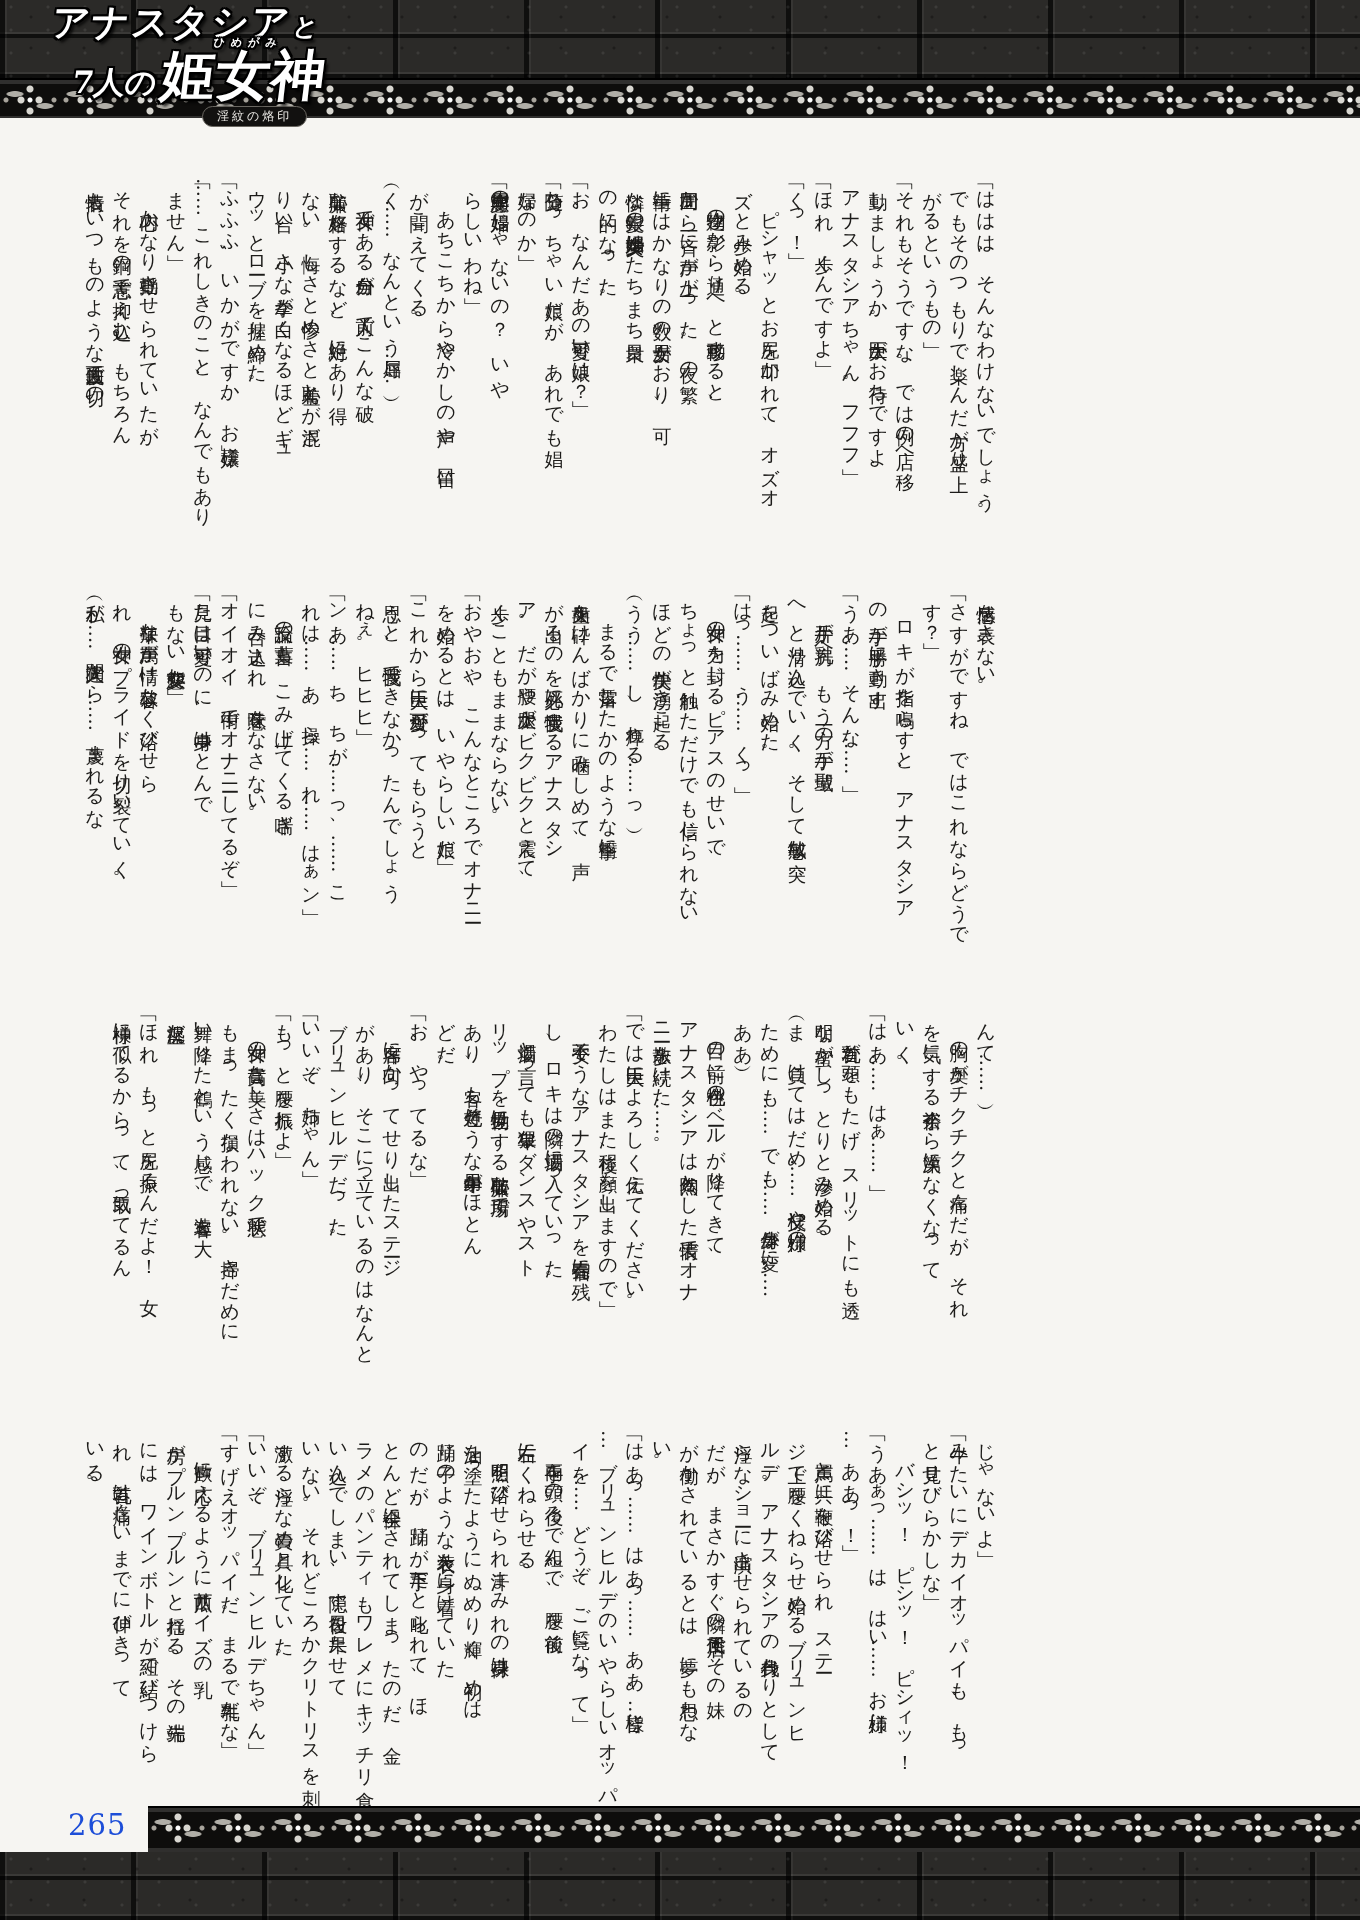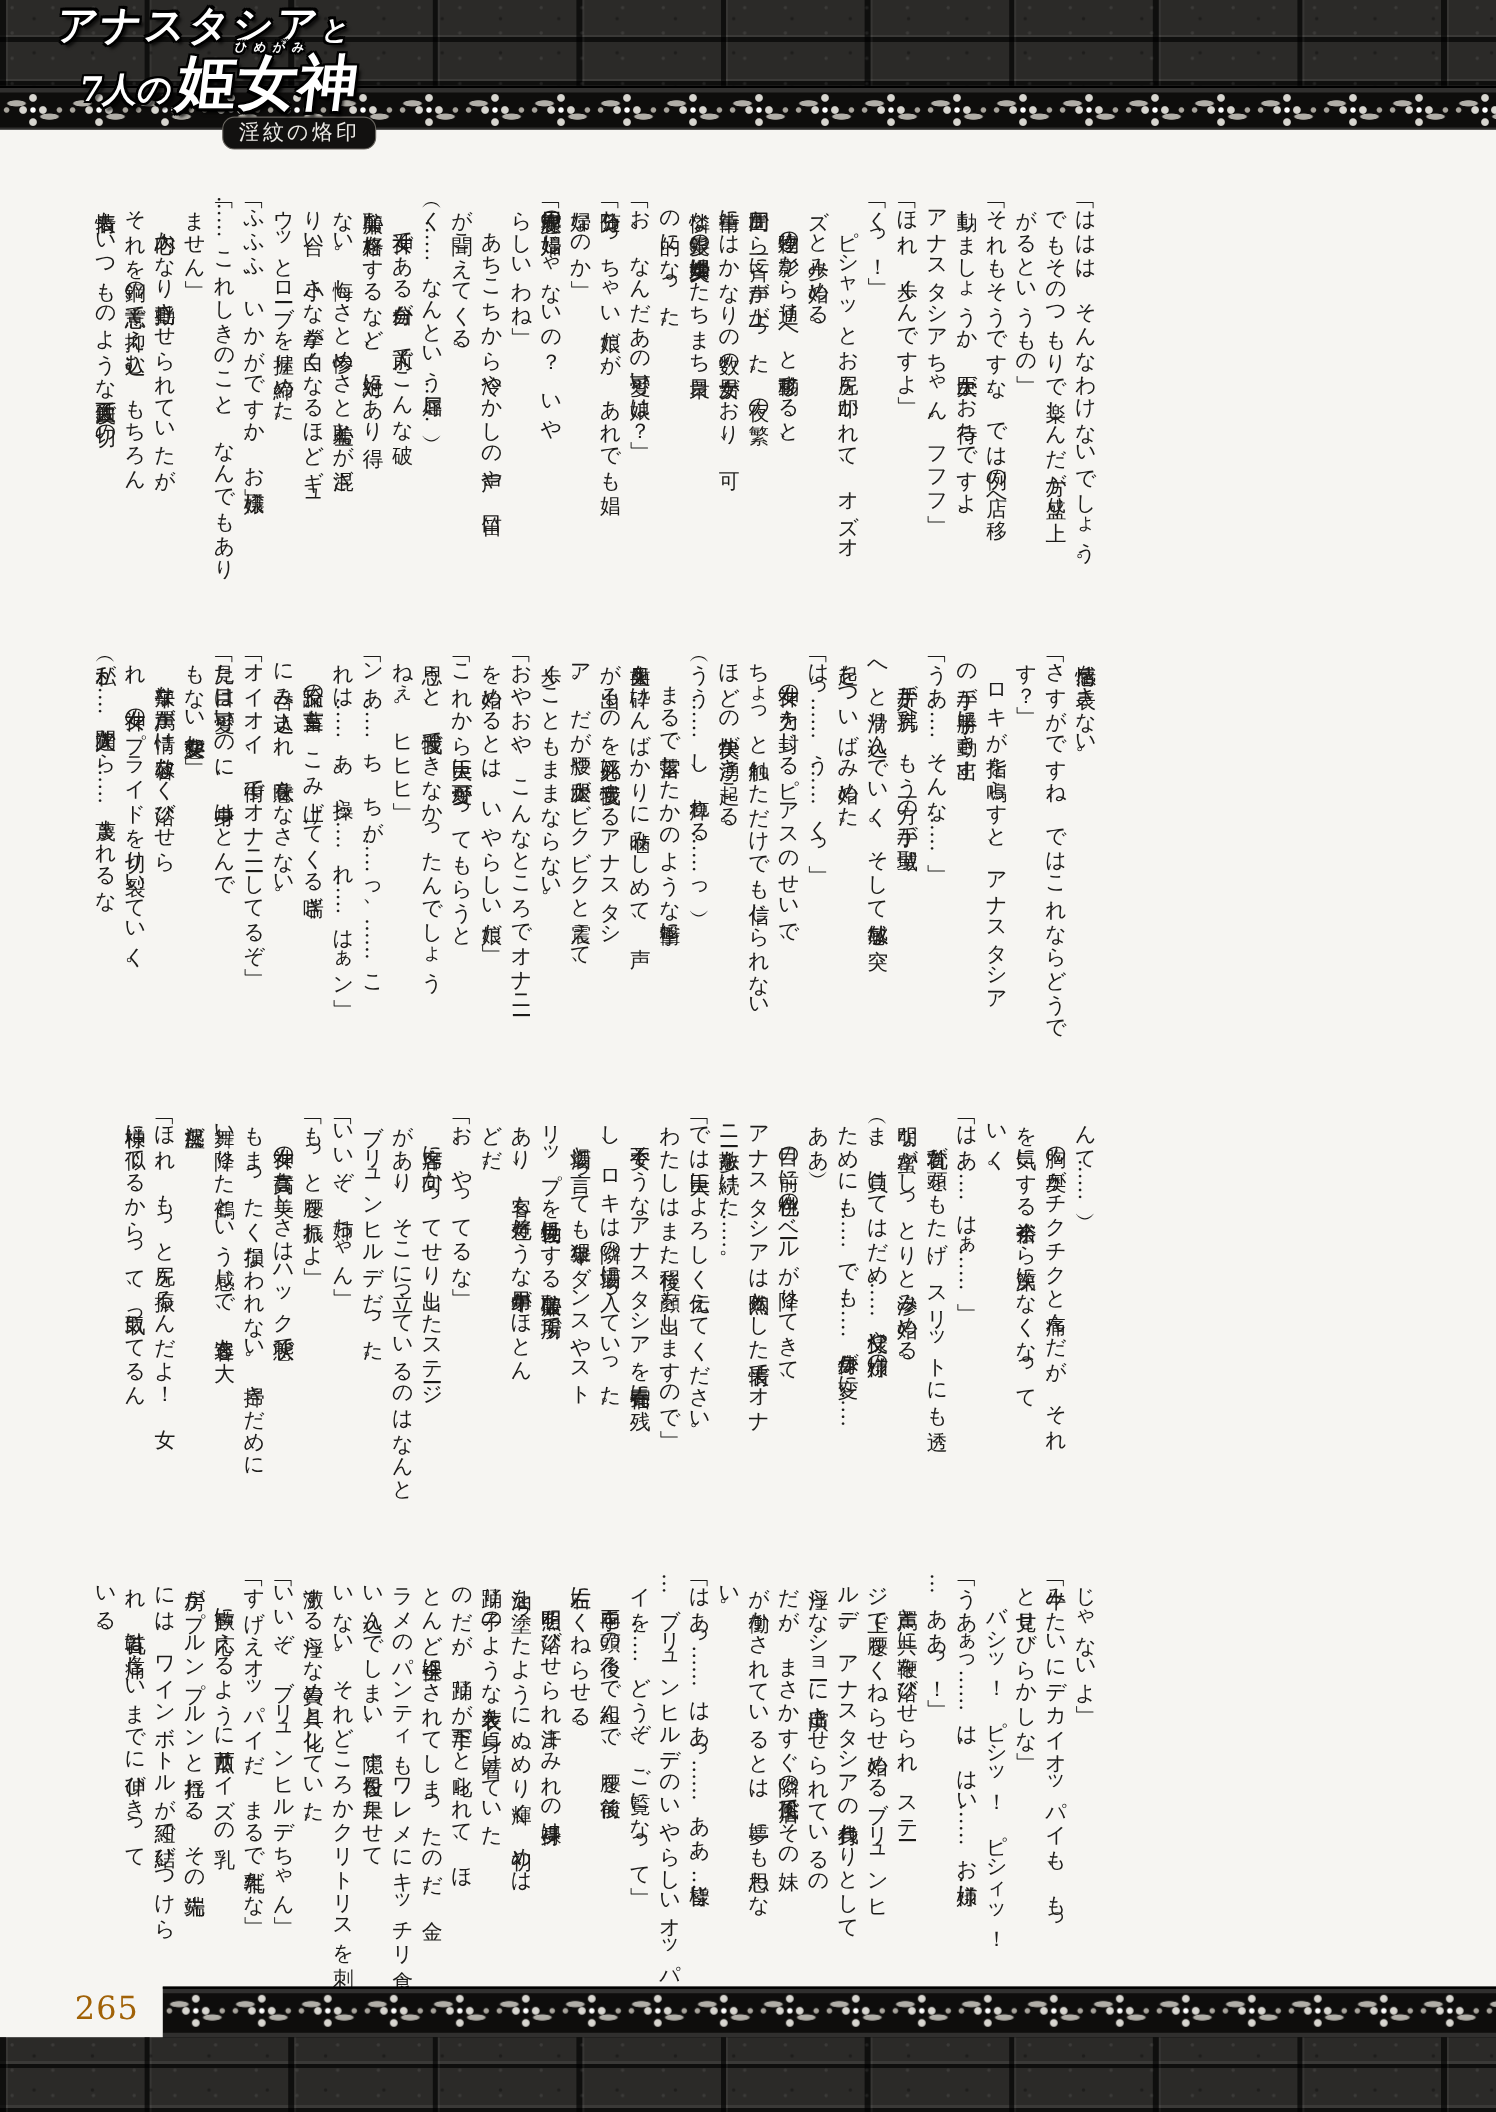--- a/index.html
+++ b/index.html
@@ -49,38 +49,38 @@
   }
   .logo-l1{font-size:37px;letter-spacing:2px;transform:skewX(-7deg);line-height:1;}
   .logo-to{font-size:25px;margin-left:2px;}
   .logo-l2{display:flex;align-items:flex-end;margin-top:-4px;margin-left:22px;transform:skewX(-7deg);line-height:1;}
   .logo-7{font-size:31px;padding-bottom:4px;}
   .logo-main-wrap{display:inline-flex;flex-direction:column;align-items:center;margin-left:4px;}
   .logo-furi{font-size:11px;letter-spacing:6px;font-weight:bold;}
   .logo-main{font-size:54px;letter-spacing:1px;}
   .logo-badge{
     margin:4px 0 0 150px;width:fit-content;
-    background:#121110;color:#eceae6;font-size:19px;letter-spacing:3px;
+    background:#121110;color:#eceae6;font-size:12px;letter-spacing:3px;
     padding:2px 14px 3px;border-radius:11px;border:1px solid #6a6761;line-height:1.2;
   }
   
   .paper{position:absolute;top:118px;left:0;right:0;height:1734px;background:#f6f5f2;}
   .tblock{
     position:absolute;right:360px;width:924px;height:400px;
     writing-mode:vertical-rl;text-orientation:mixed;
     font-size:19px;line-height:27px;color:#1c1b19;
   }
   .tblock p{margin:0;padding:0;}
   .tb1{top:60px;}
   .tb2{top:472px;}
   .tb3{top:892px;}
   .tb4{top:1312px;}
   .page-num{
     position:absolute;left:68px;top:1808px;z-index:5;
-    font-size:29px;color:#a16207;letter-spacing:1px;
+    font-size:29px;color:#1d4ed8;letter-spacing:1px;
   }
 </style>
 </head>
 <body>
 
 <div class="page">
 
   <div class="brick brick-top"></div>
   <div class="ornament border-top"></div>
 

